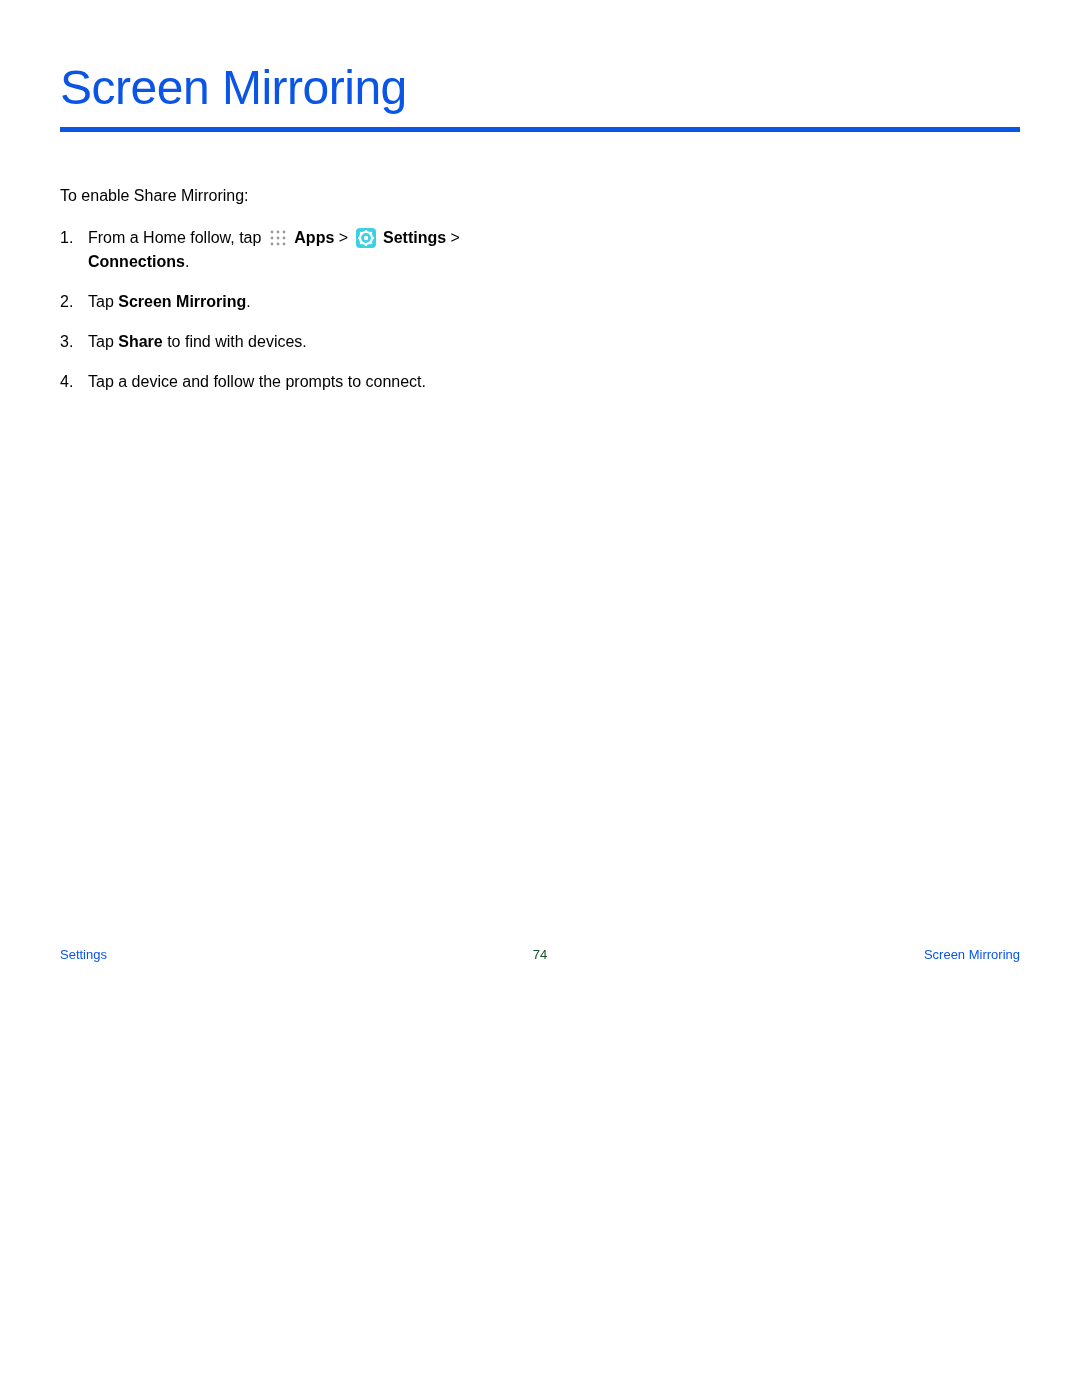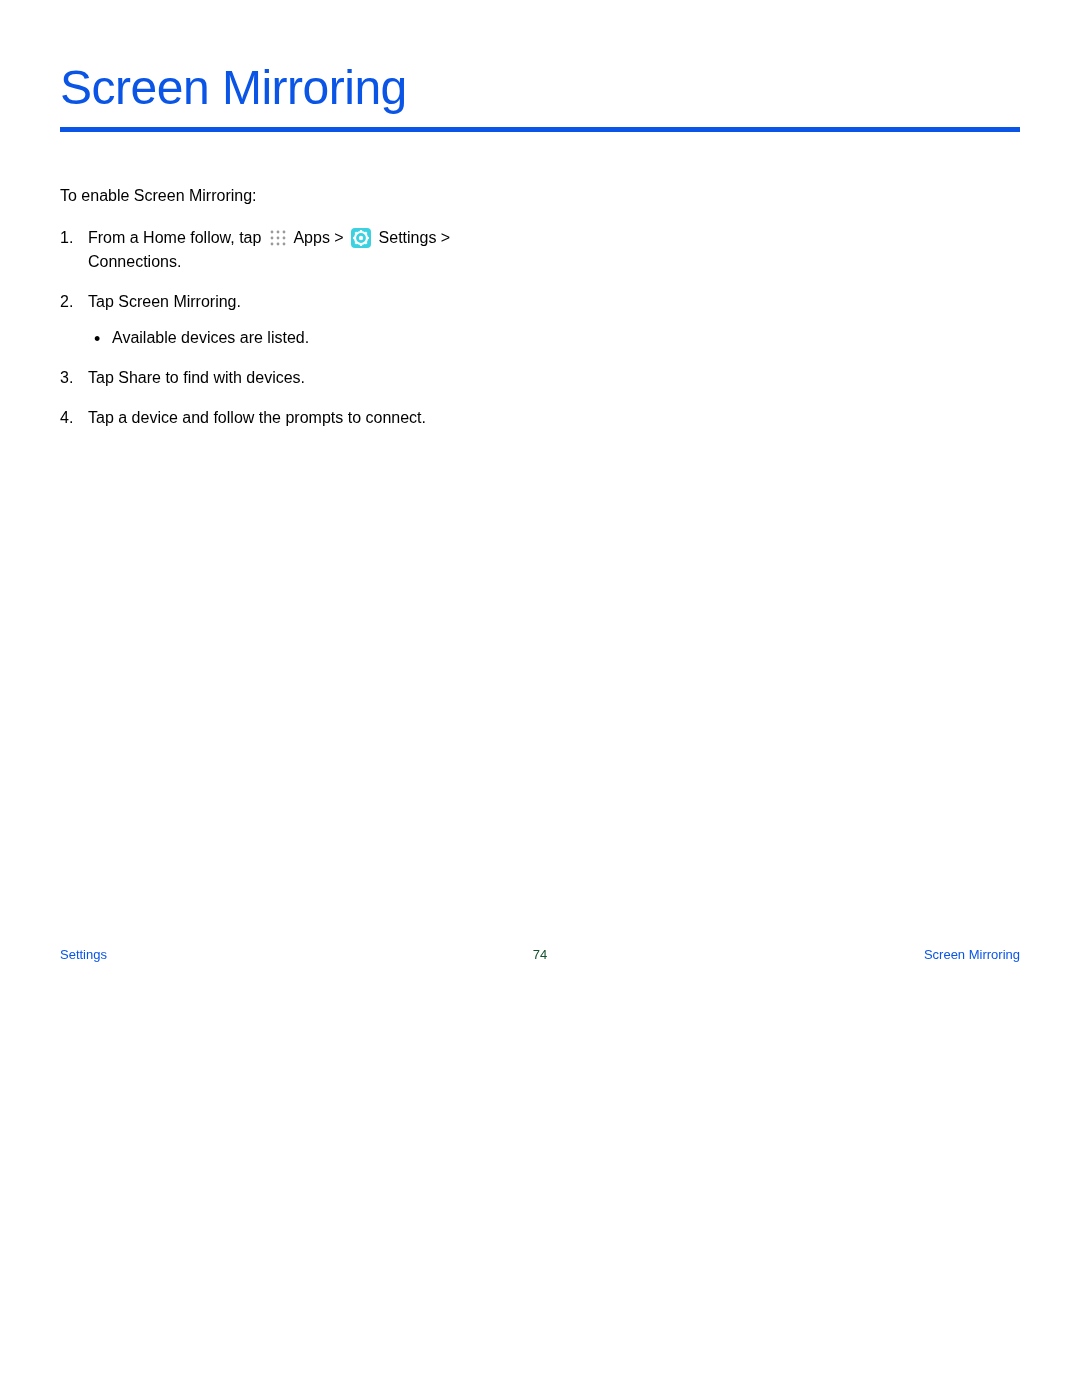--- a/index.html
+++ b/index.html
@@ -13,31 +13,31 @@
     ol.steps { list-style: none; counter-reset: step; }
     ol.steps > li { counter-increment: step; position: relative; padding-left: 28px; margin-bottom: 16px; }
     ol.steps > li::before { content: counter(step) "."; position: absolute; left: 0; top: 0; }
     ul.bullets { list-style: none; margin-top: 12px; }
     ul.bullets > li { position: relative; padding-left: 24px; }
     ul.bullets > li::before { content: "•"; position: absolute; left: 6px; top: 0; font-size: 18px; }
     .apps-icon, .settings-icon { display: inline-block; vertical-align: middle; margin: 0 3px 2px 3px; }
     .apps-icon svg, .settings-icon svg { display: block; }
     .footer { position: absolute; left: 0; right: 0; bottom: 38px; padding: 0 60px; display: flex; justify-content: space-between; align-items: center; font-size: 13px; color: #0a55e6; }
     .footer .center { position: absolute; left: 50%; transform: translateX(-50%); color: #14532d; }
-    b { font-weight: 400; }
+    b { font-weight: 700; }
   </style>
 </head>
 <body>
 
 <div class="page">
   <h1 class="title">Screen Mirroring</h1>
   <hr class="rule">
 
   <div class="content">
-    <p class="intro">To enable Screen Mirroring:</p>
+    <p class="intro">To enable Share Mirroring:</p>
 
     <ol class="steps">
 
       <li>
         <span>From a Home follow, tap </span>
         <span class="apps-icon">
           <svg width="18" height="18" viewBox="0 0 18 18">
             <g fill="#9a9a9a">
               <circle cx="3" cy="3" r="1.4"></circle>
                 <circle cx="9" cy="3" r="1.4"></circle>
@@ -71,23 +71,20 @@
               </g>
             </g>
           </svg>
         </span>
         <b>Settings</b>
         <span> &gt; </span><b>Connections</b><span>.</span>
       </li>
 
       <li>
         <span>Tap </span><b>Screen Mirroring</b><span>.</span>
-        <ul class="bullets">
-          <li>Available devices are listed.</li>
-        </ul>
       </li>
 
       <li>
         <span>Tap </span><b>Share</b><span> to find with devices.</span>
       </li>
 
       <li>Tap a device and follow the prompts to connect.</li>
 
     </ol>
   </div>

